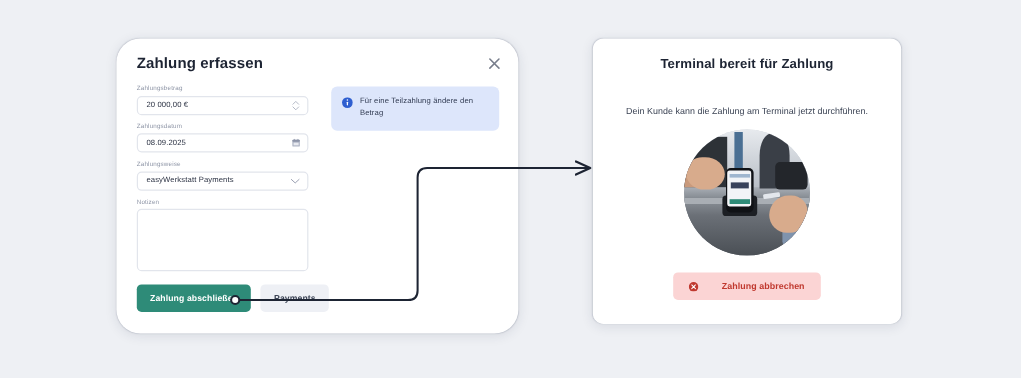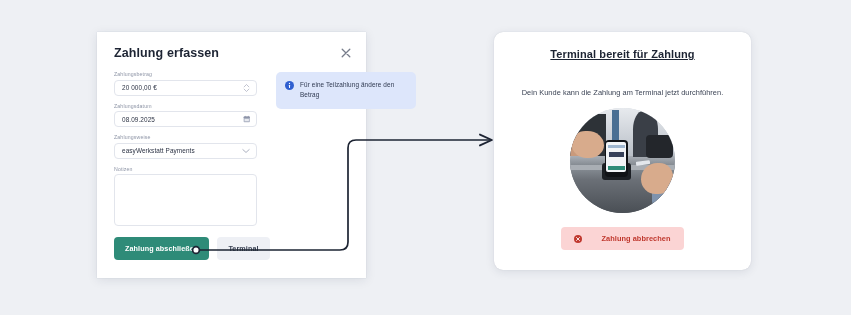--- a/index.html
+++ b/index.html
@@ -17,24 +17,24 @@
   .stage {
     position: absolute;
     inset: 0;
   }
 
   
   .modal-card {
     position: absolute;
     left: 97px;
     top: 32px;
-    width: 269px;
+    width: 335px;
     height: 246px;
     background: #ffffff;
-    border-radius: 0;
+    border-radius: 20px;
     box-shadow: 0 2px 10px rgba(30, 40, 70, 0.10), 0 0 1px rgba(30,40,70,0.18);
     box-sizing: border-box;
   }
   .modal-title {
     position: absolute;
     left: 17px;
     top: 14px;
     font-size: 12.5px;
     font-weight: bold;
     color: #1d2433;
@@ -179,21 +179,20 @@
     box-shadow: 0 2px 10px rgba(30, 40, 70, 0.10), 0 0 1px rgba(30,40,70,0.18);
     box-sizing: border-box;
     text-align: center;
   }
   .terminal-title {
     margin-top: 16px;
     font-size: 11px;
     font-weight: bold;
     color: #1d2433;
     letter-spacing: .1px;
-    text-decoration: underline;
   }
   .terminal-sub {
     margin-top: 28px;
     font-size: 7.4px;
     color: #3b4354;
     letter-spacing: .05px;
   }
   .photo-wrap {
     margin: 11px auto 0 auto;
     width: 105px;
@@ -313,21 +312,21 @@
 
       <div>
         <div class="notes-label">Notizen</div>
         <div class="notes-box"></div>
       </div>
 
     </div>
 
     <div class="actions">
       <button class="btn-primary">Zahlung abschließen</button>
-      <button class="btn-secondary">Terminal</button>
+      <button class="btn-secondary">Payments</button>
     </div>
   </div>
 
   <div class="callout">
     <span class="info-icon">
       <svg viewBox="0 0 12 12" width="9" height="9" aria-hidden="true">
         <circle cx="6" cy="6" r="6" fill="#2f5fd0"></circle>
         <rect x="5.3" y="5" width="1.4" height="4.2" rx=".7" fill="#ffffff"></rect>
         <circle cx="6" cy="3.2" r=".85" fill="#ffffff"></circle>
       </svg>

